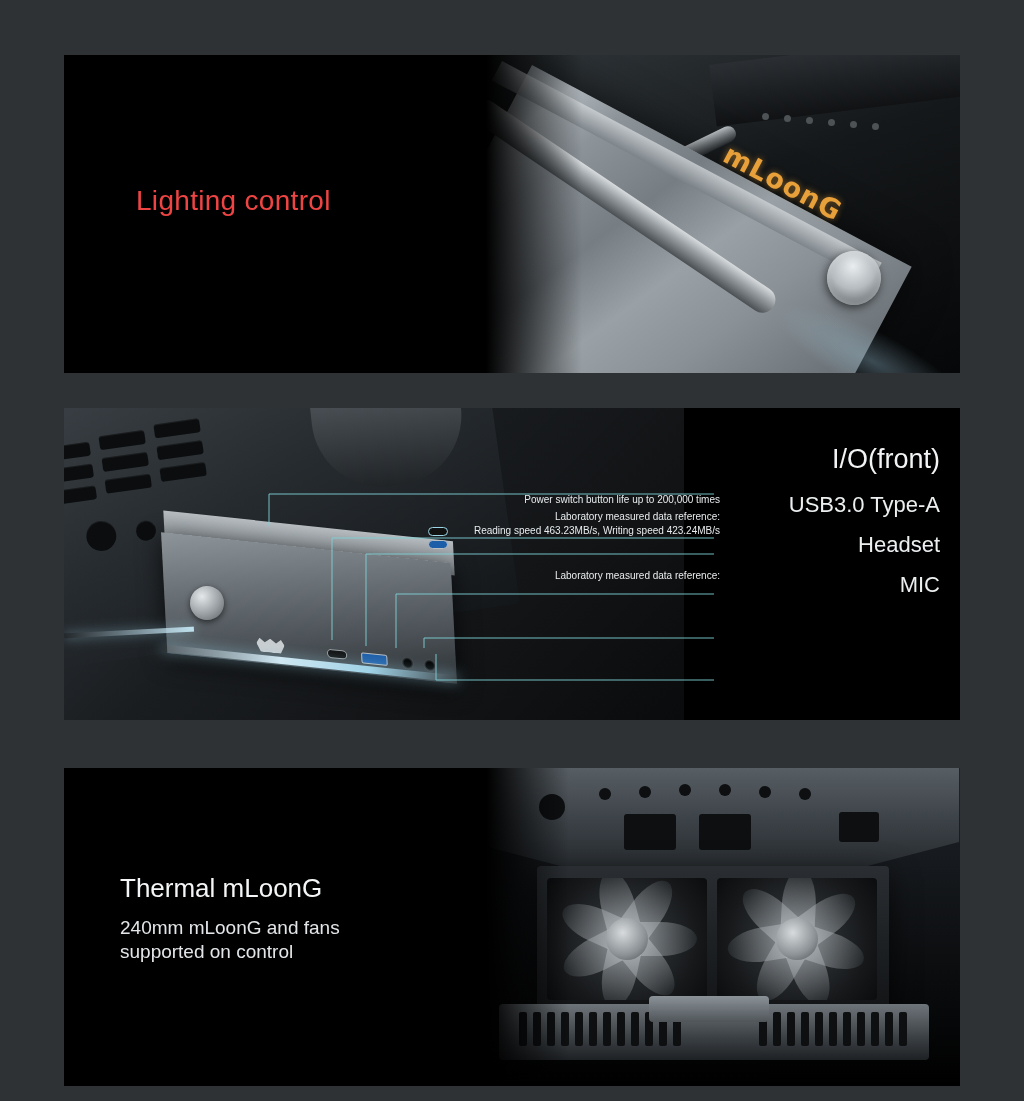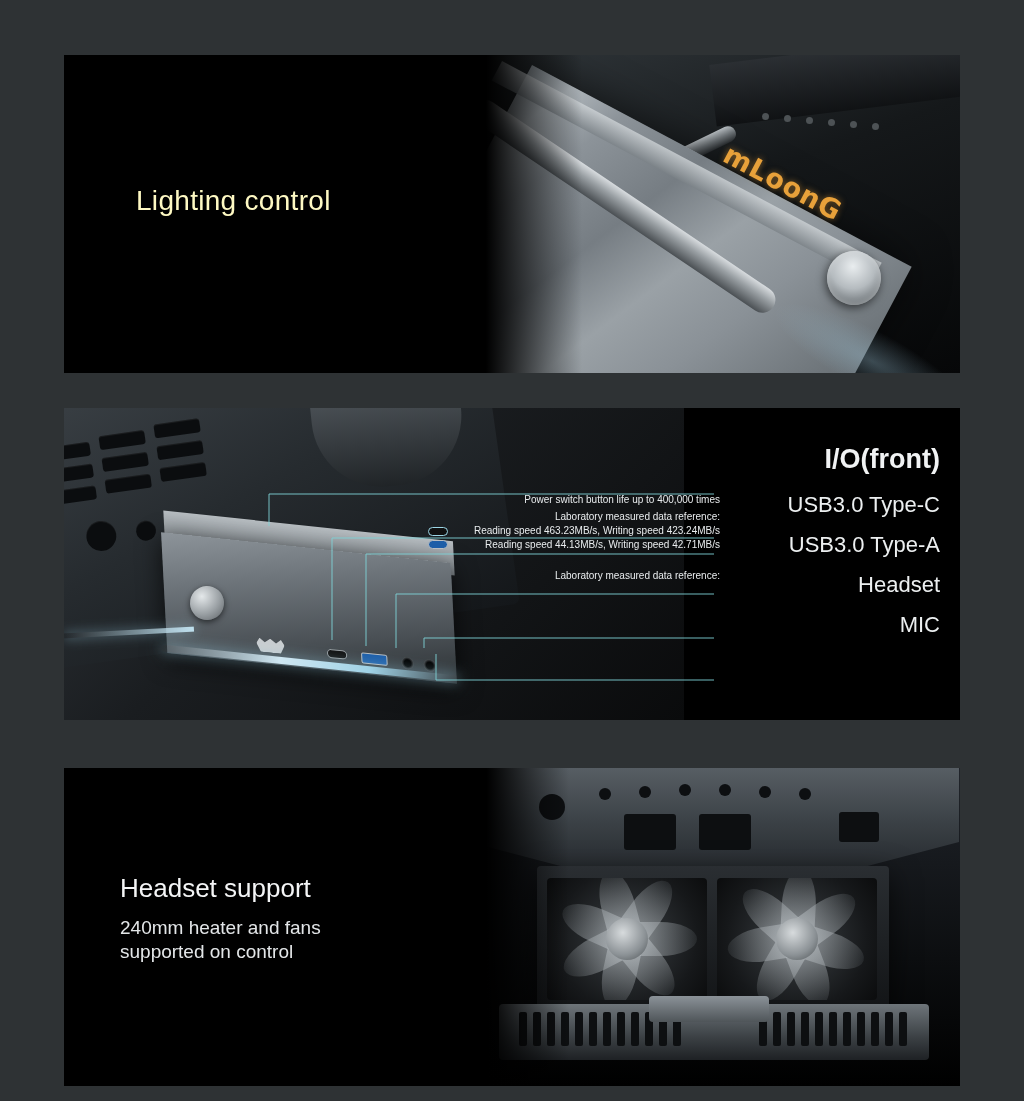--- a/index.html
+++ b/index.html
@@ -21,21 +21,21 @@
   .panel1 {
     position: absolute;
     left: 64px; top: 55px;
     width: 896px; height: 318px;
     background: #000;
     overflow: hidden;
   }
   .panel1 .caption {
     position: absolute;
     left: 72px; top: 130px;
-    color: #fef9c3;
+    color: #ef4444;
     font-size: 28px;
     letter-spacing: .3px;
   }
   .p1-photo {
     position: absolute;
     left: 398px; top: 0;
     width: 498px; height: 318px;
     overflow: hidden;
     background:
       radial-gradient(ellipse at 60% 10%, #6c7176 0%, #1b1d1f 60%, #0b0c0d 100%);
@@ -264,21 +264,20 @@
   .p2-right {
     position: absolute;
     right: 20px; top: 36px;
     width: 300px;
     text-align: right;
     color: #f1f3f4;
   }
   .p2-title {
     font-size: 27px;
     margin-bottom: 10px;
-    font-weight: bold;
   }
   .p2-item {
     font-size: 22px;
     line-height: 40px;
     color: #eceff0;
   }
 
   
   .panel3 {
     position: absolute;
@@ -439,31 +438,29 @@
         <path d="M268,232 L268,130 L650,130"></path>
         <path d="M302,238 L302,146 L650,146"></path>
         <path d="M332,240 L332,186 L650,186"></path>
         <path d="M360,240 L360,230 L650,230"></path>
         <path d="M372,246 L372,272 L650,272"></path>
       </g>
     </svg>
 
     <div class="p2-right">
       <div class="p2-title">I/O(front)</div>
-      <div class="p2-item">USB3.0 Type-C</div>
       <div class="p2-item">USB3.0 Type-A</div>
       <div class="p2-item">Headset</div>
       <div class="p2-item">MIC</div>
     </div>
   </section>
 
-  <div class="cl-note note1">Power switch button life up to 400,000 times</div>
+  <div class="cl-note note1">Power switch button life up to 200,000 times</div>
   <div class="cl-note note2">Laboratory measured data reference:</div>
   <div class="cl-note note3">Reading speed 463.23MB/s, Writing speed 423.24MB/s</div>
-  <div class="cl-note note4">Reading speed 44.13MB/s, Writing speed 42.71MB/s</div>
   <div class="cl-note note5">Laboratory measured data reference:</div>
   <div class="pill pill-c"></div>
   <div class="pill pill-a"></div>
 
   <section class="panel3">
     <div class="p3-photo">
       <div class="p3-top"></div>
       <div class="p3-top-holes">
         <i style="left:70px;top:26px;width:26px;height:26px;border-radius:50%"></i>
         <i style="left:130px;top:20px;width:12px;height:12px;border-radius:50%"></i>
@@ -520,20 +517,20 @@
           <i style="left:330px"></i>
         <i style="left:344px"></i>
           <i style="left:358px"></i>
           <i style="left:372px"></i>
         <i style="left:386px"></i>
           <i style="left:400px"></i>
       </div>
       <div class="p3-handle"></div>
       <div class="p3-leftfade"></div>
     </div>
-    <div class="p3-caption">Headset support</div>
+    <div class="p3-caption">Thermal mLoonG</div>
     <div class="p3-sub">
-      <div>240mm heater and fans</div>
+      <div>240mm mLoonG and fans</div>
       <div>supported on control</div>
     </div>
   </section>
 
 </div>
 
 </body></html>

